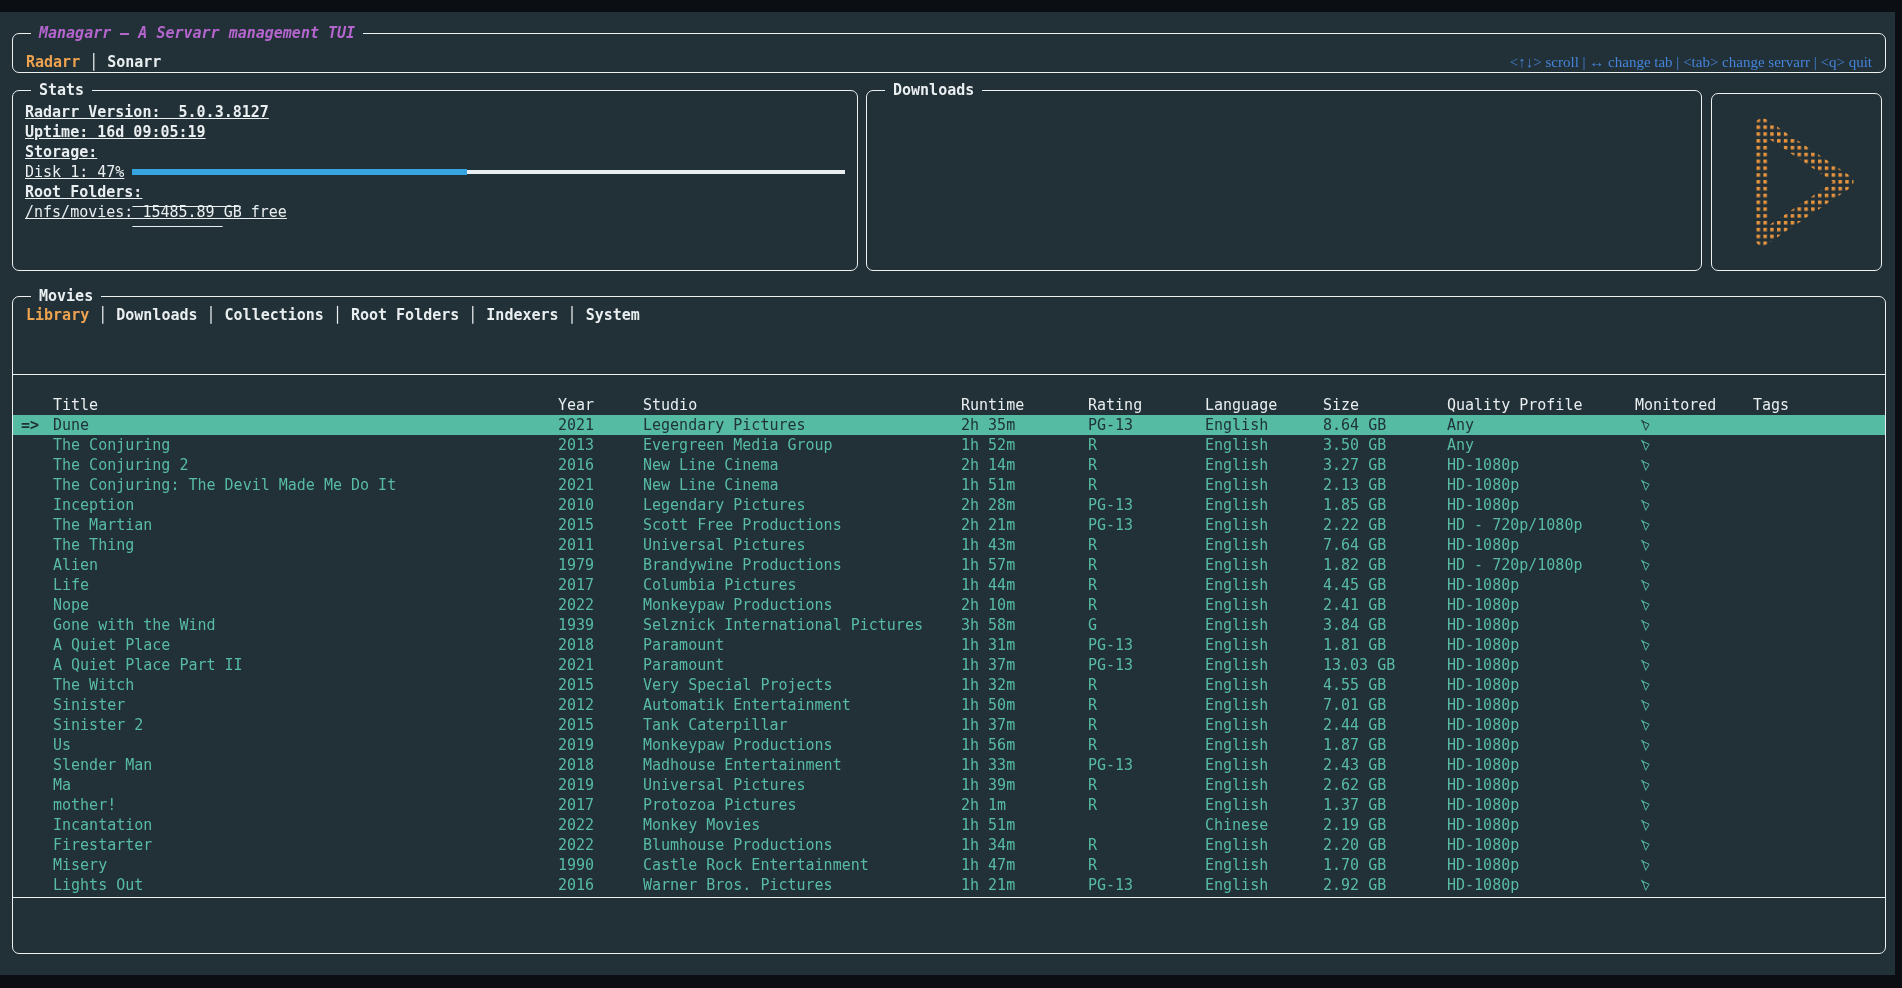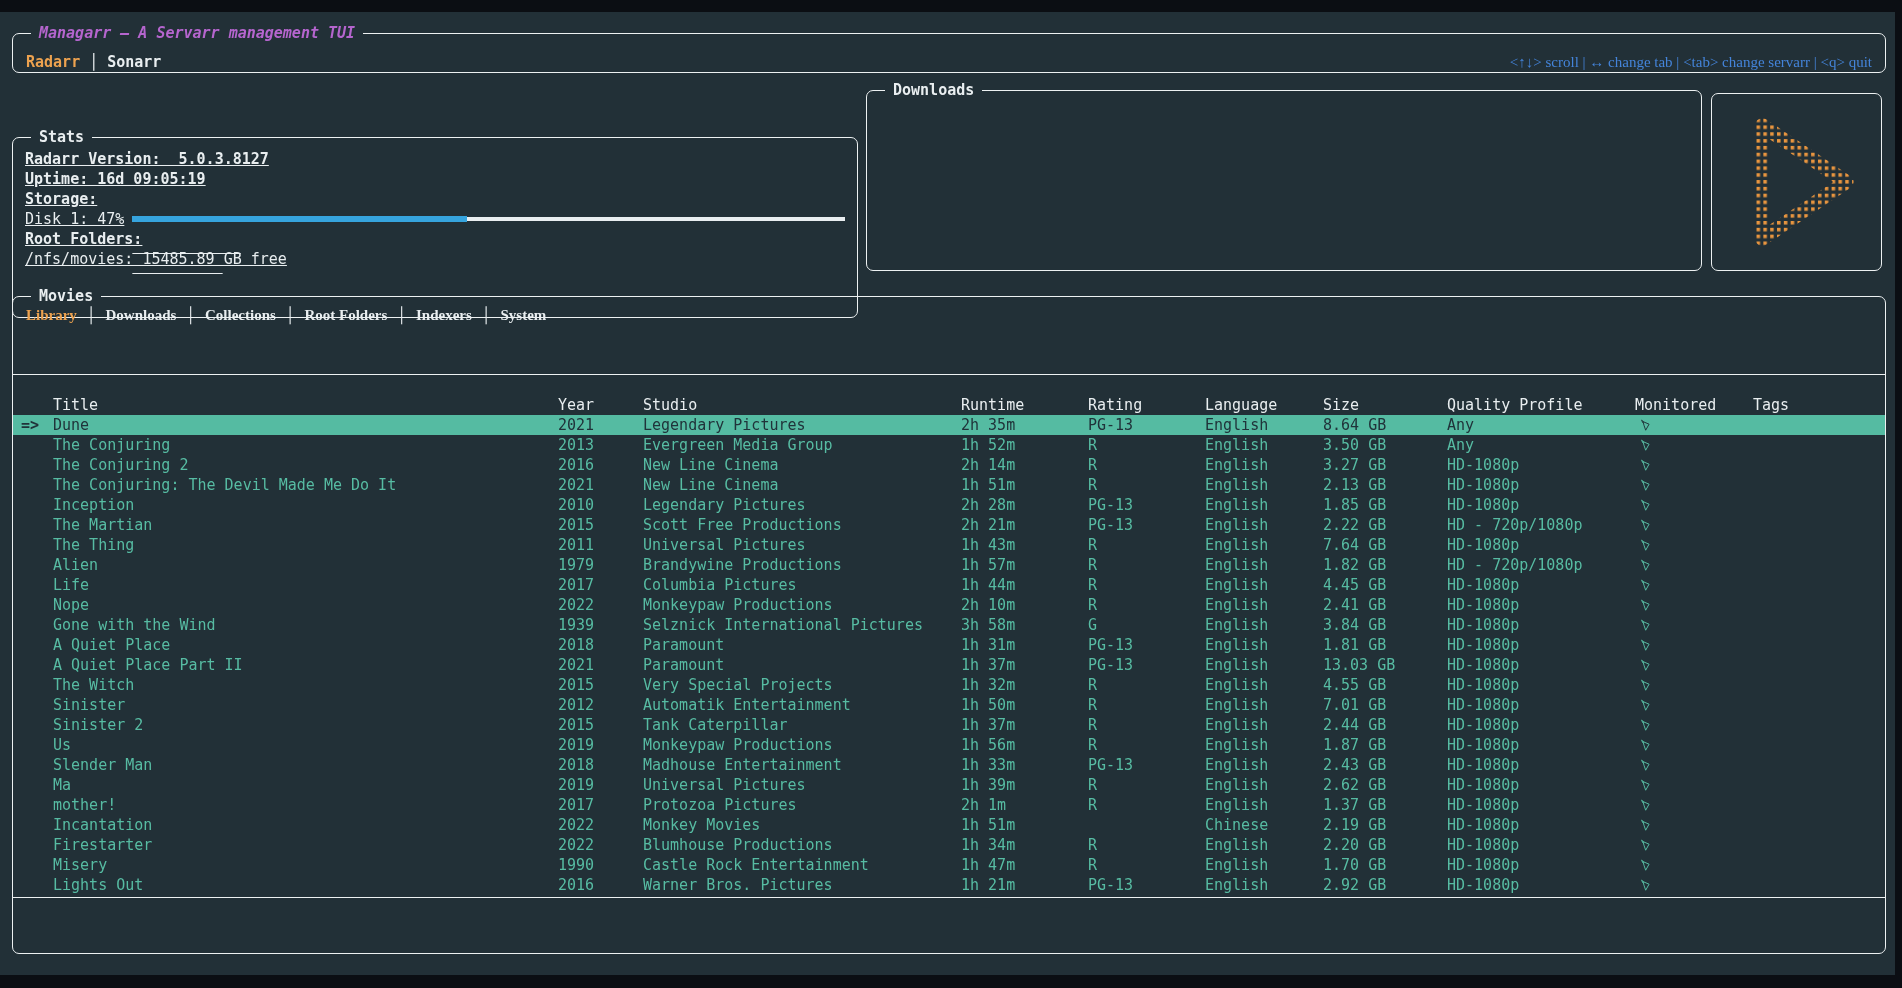--- a/index.html
+++ b/index.html
@@ -26,32 +26,32 @@
              padding:0 8px;font-weight:bold;white-space:pre;}
   .purple{color:var(--purple);font-style:italic;}
   .header-box{left:12px;top:21px;width:1874px;height:40px;}
   .header-row{display:flex;align-items:flex-end;justify-content:space-between;
               height:100%;padding:0 13px;}
   .tabs{display:flex;align-items:center;gap:9px;font-weight:bold;white-space:pre;}
   .tab{color:var(--white);cursor:default;}
   .tab.active{color:var(--orange);}
   .tab-sep{color:var(--white);font-weight:normal;}
   .help{color:var(--blue);white-space:pre;font-family:Liberation Serif, serif;}
-  .stats-box{left:12px;top:78px;width:846px;height:181px;margin-top:47px;}
+  .stats-box{left:12px;top:78px;width:846px;height:181px;}
   .downloads-box{left:866px;top:78px;width:836px;height:181px;}
   .logo-box{left:1711px;top:81px;width:171px;height:178px;
             display:flex;align-items:center;justify-content:center;}
   .stats-lines{padding:11px 12px 0 12px;}
   .line{white-space:pre;height:20px;text-decoration:underline;}
   .bold{font-weight:bold;}
   .gauge-line{display:flex;align-items:center;}
   .gauge{flex:1;height:4px;margin-left:8px;background:var(--white);position:relative;}
   .gauge-fill{position:absolute;left:0;top:-1px;height:6px;background:var(--gauge_blue);}
   .movies-box{left:12px;top:284px;width:1874px;height:658px;}
-  .movie-tabs{padding:8px 0 0 13px;font-family:Liberation Serif, serif;}
+  .movie-tabs{padding:8px 0 0 13px;}
   .table-block{position:absolute;left:0;right:0;top:77px;bottom:55px;
                border-top:1px solid var(--border);border-bottom:1px solid var(--border);
                overflow:hidden;}
   .trow{display:grid;
         grid-template-columns:40px 505px 85px 318px 127px 117px 118px 124px 188px 118px 1fr;
         height:20px;align-items:center;white-space:pre;}
   .thead{margin-top:20px;font-weight:normal;color:var(--white);}
   #movie-rows{color:var(--teal);}
   .trow.selected{background:var(--selected_bg);color:var(--selected_text);}
   .cell{overflow:hidden;}

